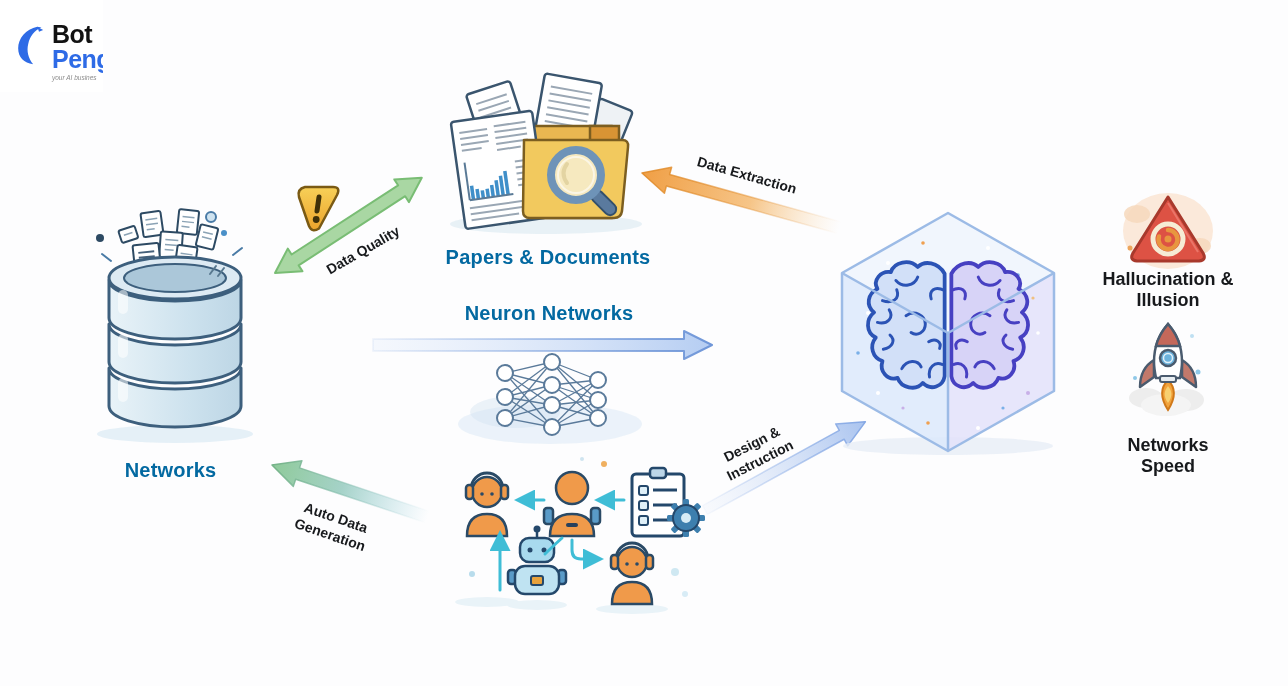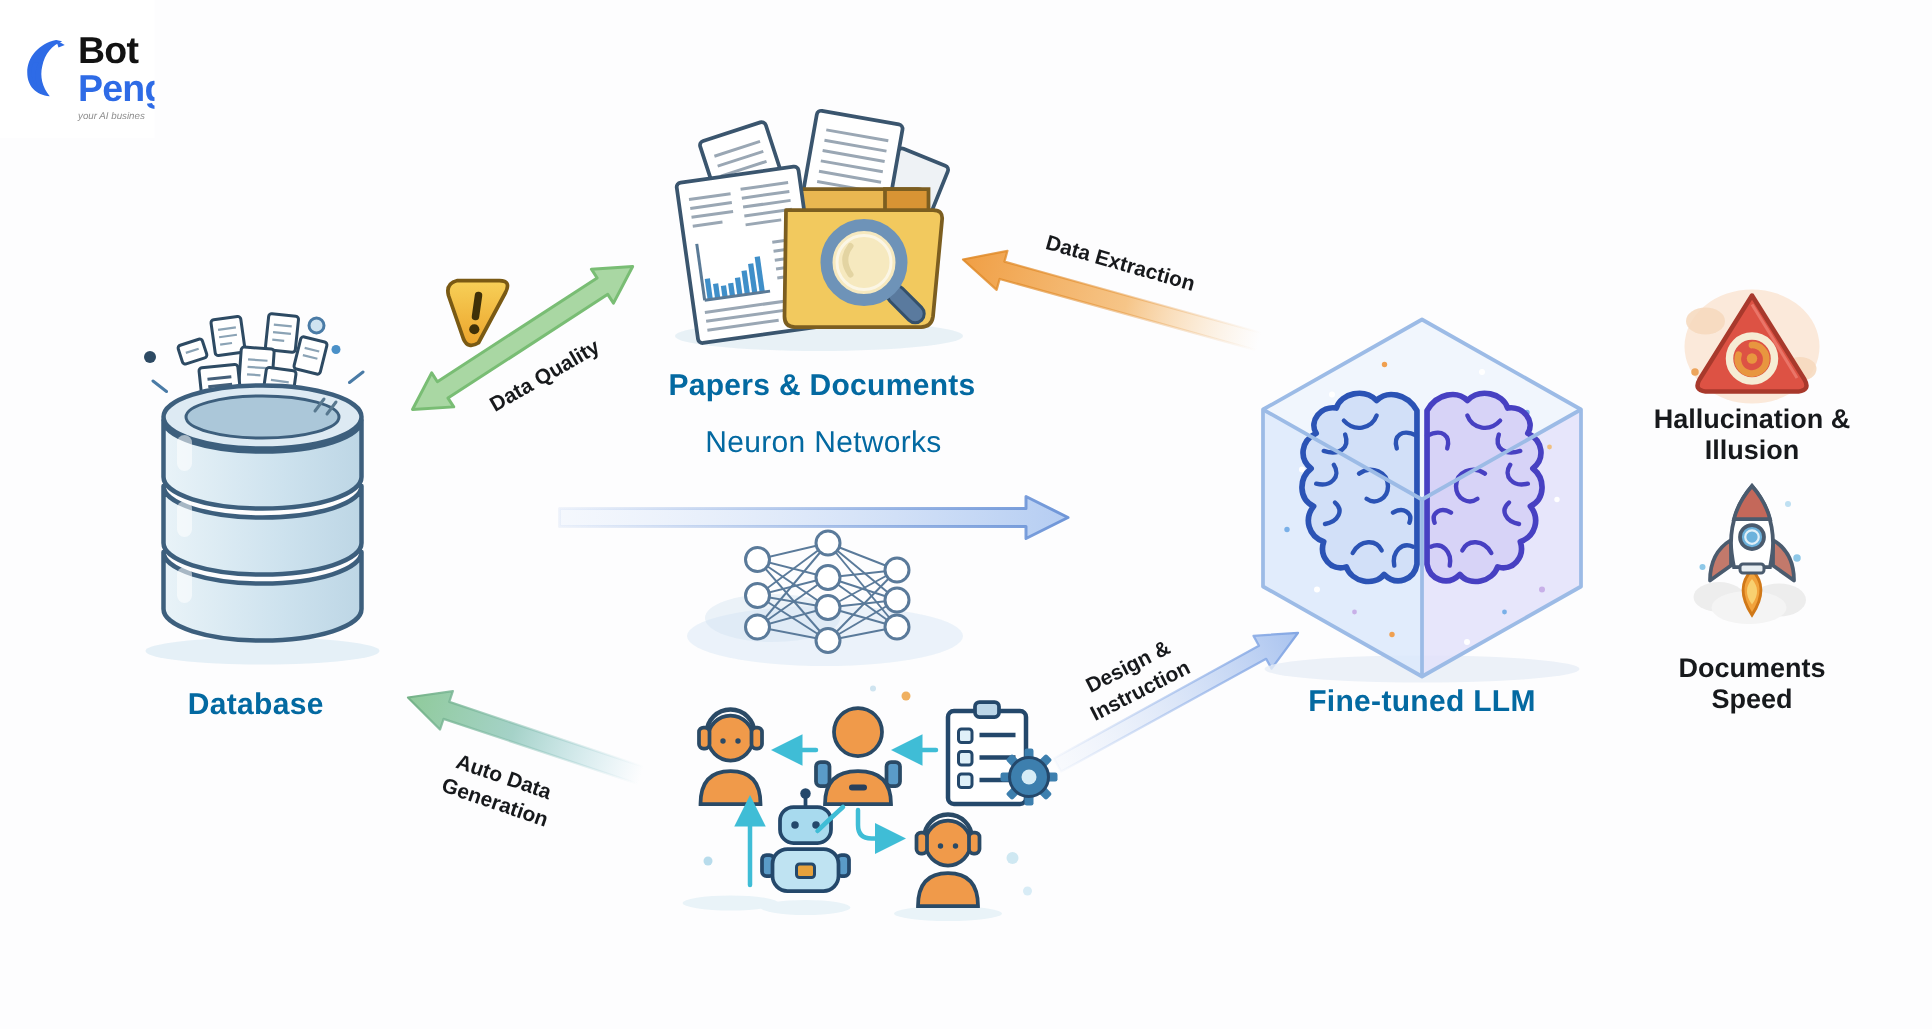--- a/index.html
+++ b/index.html
@@ -178,21 +178,21 @@
       <path d="M19,114 A66,21 0 0 0 151,114 L151,152 A66,21 0 0 1 19,152 Z" fill="url(#gBand)" stroke-width="3"></path>
       <path d="M19,158 A66,21 0 0 0 151,158 L151,196 A66,21 0 0 1 19,196 Z" fill="url(#gBand)" stroke-width="3"></path>
       <ellipse cx="85" cy="68" rx="66" ry="21" fill="#ddeaf3" stroke-width="3"></ellipse>
       <ellipse cx="85" cy="68" rx="51" ry="14" fill="#abc7d9" stroke-width="2"></ellipse>
     </g>
     <path d="M120,64 l6,-8 M128,66 l6,-8" stroke="#58788f" stroke-width="2" stroke-linecap="round"></path>
     <rect x="28" y="80" width="10" height="24" rx="5" fill="#ffffff" opacity="0.55"></rect>
     <rect x="28" y="124" width="10" height="24" rx="5" fill="#ffffff" opacity="0.55"></rect>
     <rect x="28" y="168" width="10" height="24" rx="5" fill="#ffffff" opacity="0.55"></rect>
   </svg>
-  <div class="node-label" style="left:88px; top:459px; width:165px;">Database</div>
+  <div class="node-label" style="left:88px; top:459px; width:165px;">Networks</div>
 
   <svg class="abs" style="left:438px; top:76px;" width="210" height="160" viewBox="0 0 210 160">
     <ellipse cx="108" cy="148" rx="96" ry="10" fill="#e4eef5" opacity="0.85"></ellipse>
 
     <g transform="rotate(-18 60 40)">
       <rect x="36" y="10" width="46" height="58" rx="3" fill="#ffffff" stroke="#3a556e" stroke-width="2.5"></rect>
       <path d="M43,22 h32 M43,29 h32 M43,36 h32 M43,43 h24" stroke="#9aa7b4" stroke-width="2"></path>
     </g>
     <g transform="rotate(22 170 60)">
       <rect x="148" y="28" width="36" height="46" rx="3" fill="#eef2f5" stroke="#3a556e" stroke-width="2.5"></rect>
@@ -229,21 +229,21 @@
 
     <g transform="rotate(45 158 119)">
       <rect x="154" y="113" width="30" height="12" rx="6" fill="#5a7a9e" stroke="#34506b" stroke-width="2"></rect>
     </g>
     <circle cx="138" cy="99" r="25" fill="#f6ebc8" fill-opacity="0.92" stroke="#6e93b8" stroke-width="8"></circle>
     <circle cx="138" cy="99" r="18" fill="none" stroke="#ffffff" stroke-width="2" opacity="0.6"></circle>
     <path d="M129,88 q-7,9 0,19" stroke="#e3d4a2" stroke-width="4" fill="none" stroke-linecap="round"></path>
   </svg>
   <div class="node-label" style="left:438px; top:246px; width:220px;">Papers &amp; Documents</div>
 
-  <div class="node-label" style="left:449px; top:284px; width:200px; font-weight:400;">Neuron Networks</div>
+  <div class="node-label" style="left:449px; top:302px; width:200px; font-weight:700;">Neuron Networks</div>
   <svg class="abs" style="left:455px; top:352px;" width="190" height="96" viewBox="0 0 190 96">
     <ellipse cx="95" cy="72" rx="92" ry="20" fill="#ddeaf5" opacity="0.55"></ellipse>
     <ellipse cx="60" cy="60" rx="45" ry="16" fill="#cfe2f0" opacity="0.4"></ellipse>
     <g stroke="#5a7a9a" stroke-width="1.3">
 
       <g>
         <line x1="50" y1="21" x2="97" y2="10"></line>
           <line x1="50" y1="21" x2="97" y2="33"></line>
           <line x1="50" y1="21" x2="97" y2="53"></line>
           <line x1="50" y1="21" x2="97" y2="75"></line>
@@ -429,21 +429,20 @@
           <path d="M97,141 C105,136 113,141 110,149"></path>
         </g>
       </g>
     </g>
 
     <g fill="none" stroke="#9cbbe6" stroke-width="2.5" stroke-linejoin="round">
       <polygon points="120,10 226,70 226,188 120,248 14,188 14,70"></polygon>
       <path d="M14,70 L120,130 L226,70 M120,130 L120,248"></path>
     </g>
   </svg>
-  <div class="node-label" style="left:848px; top:457px; width:200px;">Fine-tuned LLM</div>
 
   <svg class="abs" style="left:1118px; top:186px;" width="100" height="90" viewBox="0 0 100 90">
     <ellipse cx="50" cy="45" rx="45" ry="38" fill="#fbe9da"></ellipse>
     <ellipse cx="19" cy="28" rx="13" ry="9" fill="#f6d8bc" opacity="0.85"></ellipse>
     <ellipse cx="82" cy="60" rx="11" ry="8" fill="#f6d8bc" opacity="0.85"></ellipse>
     <circle cx="12" cy="62" r="2.5" fill="#eda55c"></circle>
     <path d="M50,11 L85,67 Q89,74 81,75 L19,75 Q11,74 15,67 Z" fill="#dd5244" stroke="#a8392c" stroke-width="3" stroke-linejoin="round"></path>
     <path d="M50,17 L80,66" stroke="#ef8577" stroke-width="2" fill="none" opacity="0.7"></path>
     <circle cx="50" cy="53" r="15" fill="none" stroke="#f6ecd4" stroke-width="5"></circle>
     <path d="M50,44 a9.5,9.5 0 1 1 -9,6.5" fill="none" stroke="#e8963f" stroke-width="4.5" stroke-linecap="round"></path>
@@ -464,15 +463,15 @@
 
     <path d="M28,42 C18,48 14,58 14,69 L28,59 Z" fill="#c2796b" stroke="#4a5b6e" stroke-width="2.5" stroke-linejoin="round"></path>
     <path d="M56,42 C66,48 70,58 70,69 L56,59 Z" fill="#c2796b" stroke="#4a5b6e" stroke-width="2.5" stroke-linejoin="round"></path>
 
     <path d="M42,6 C33,16 28,30 28,44 C28,50 29,55 30,60 L54,60 C55,55 56,50 56,44 C56,30 51,16 42,6 Z" fill="#ffffff" stroke="#4a5b6e" stroke-width="2.5"></path>
     <path d="M42,6 C36,13 32,20 30,28 L54,28 C52,20 48,13 42,6 Z" fill="#c4685a" stroke="#4a5b6e" stroke-width="2.5"></path>
     <rect x="34" y="58" width="16" height="6" rx="2" fill="#e8eef2" stroke="#4a5b6e" stroke-width="2"></rect>
     <circle cx="42" cy="40" r="8" fill="#6cb2dc" stroke="#4a5b6e" stroke-width="2.5"></circle>
     <circle cx="42" cy="40" r="4.5" fill="none" stroke="#ffffff" stroke-width="1.5" opacity="0.8"></circle>
   </svg>
-  <div class="small-label" style="left:1098px; top:435px; width:140px;">Documents Speed</div>
+  <div class="small-label" style="left:1098px; top:435px; width:140px;">Networks Speed</div>
 
 </div>
 
 </body></html>

